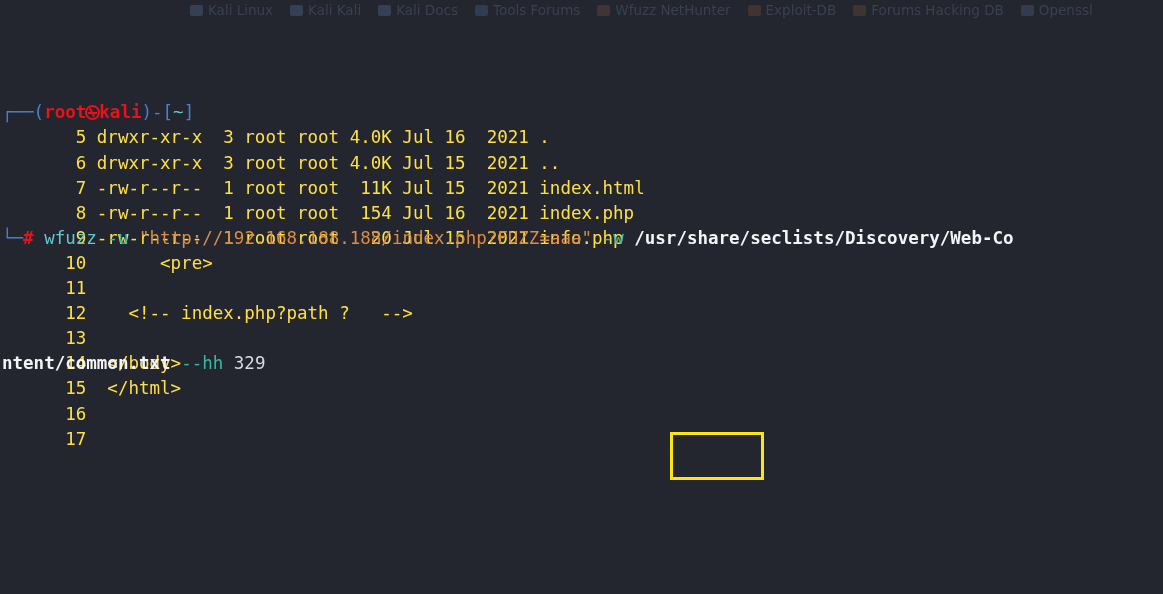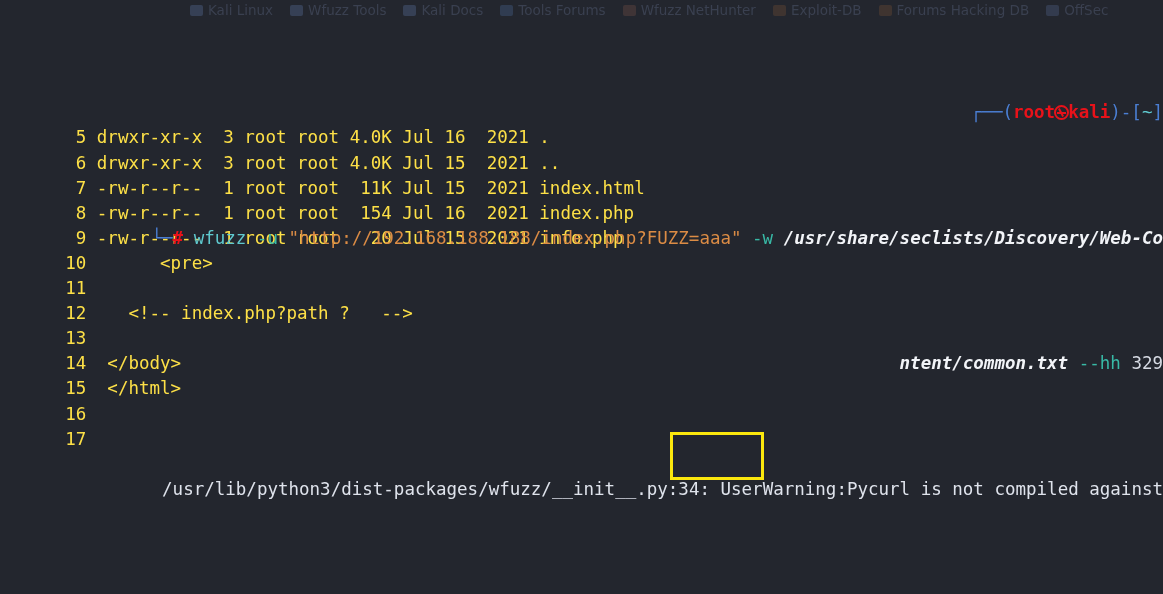--- a/index.html
+++ b/index.html
@@ -66,30 +66,29 @@
     top: 0; left: 0;
     width: 1163px;
     height: 594px;
     z-index: 3;
     font-size: 17.5px;
     line-height: 25.1px;
     color: #dfe3ec;
     white-space: pre;
     padding-left: 2px;
     box-sizing: border-box;
-    text-align: right;
   }
   .row { height: 25.1px; white-space: pre; }
 
   .c-blue   { color: #4b7fd4; }
   .c-red    { color: #e8121a; font-weight: bold; }
   .c-cyan   { color: #5fc9cf; }
   .c-teal   { color: #38b9a6; }
   .c-orange { color: #dc8c45; }
-  .c-bold   { color: #f2f4f8; font-weight: bold; font-style: italic; }
+  .c-bold   { color: #f2f4f8; font-weight: bold; }
   .c-grey   { color: #d7dbe4; }
 
   .kali-logo {
     display: inline-block;
     width: 15px; height: 15px;
     border: 2px solid #e8121a;
     border-radius: 50%;
     position: relative;
     vertical-align: -2px;
     box-sizing: border-box;
@@ -127,21 +126,21 @@
 </head>
 <body>
 
 <div id="ghost-bookmarks">
     <span class="bm">
       <span class="bmico" style="background: rgb(61, 74, 99);"></span>
       <span>Kali Linux</span>
     </span>
     <span class="bm">
       <span class="bmico" style="background: rgb(61, 74, 99);"></span>
-      <span>Wfuzz Tools</span>
+      <span>Kali Kali</span>
     </span>
     <span class="bm">
       <span class="bmico" style="background: rgb(61, 74, 99);"></span>
       <span>Kali Docs</span>
     </span>
     <span class="bm">
       <span class="bmico" style="background: rgb(53, 68, 94);"></span>
       <span>Tools Forums</span>
     </span>
     <span class="bm">
@@ -151,39 +150,38 @@
     <span class="bm">
       <span class="bmico" style="background: rgb(74, 58, 50);"></span>
       <span>Exploit-DB</span>
     </span>
     <span class="bm">
       <span class="bmico" style="background: rgb(74, 58, 50);"></span>
       <span>Forums Hacking DB</span>
     </span>
     <span class="bm">
       <span class="bmico" style="background: rgb(57, 67, 90);"></span>
-      <span>OffSec</span>
+      <span>Openssl</span>
     </span>
   </div>
 
 <div id="ghost-scrollback"><div class="row gline"> </div><div class="row gline"> </div><div class="row gline"> </div><div class="row gline"> </div><div class="row gline"> </div><div class="row gline">       5 drwxr-xr-x  3 root root 4.0K Jul 16  2021 .</div><div class="row gline">       6 drwxr-xr-x  3 root root 4.0K Jul 15  2021 ..</div><div class="row gline">       7 -rw-r--r--  1 root root  11K Jul 15  2021 index.html</div><div class="row gline">       8 -rw-r--r--  1 root root  154 Jul 16  2021 index.php</div><div class="row gline">       9 -rw-r--r--  1 root root   20 Jul 15  2021 info.php</div><div class="row gline">      10       &lt;pre&gt;</div><div class="row gline">      11</div><div class="row gline">      12    &lt;!-- index.php?path ?   --&gt;</div><div class="row gline">      13</div><div class="row gline">      14  &lt;/body&gt;</div><div class="row gline">      15  &lt;/html&gt;</div><div class="row gline">      16</div><div class="row gline">      17</div><div class="row gline"> </div><div class="row gline"> </div><div class="row gline"> </div><div class="row gline"> </div><div class="row gline"> </div></div>
 
 <div id="terminal">
 
   
   <div class="row"><span class="c-blue">┌──(</span><span class="c-red">root</span><span class="kali-logo"></span><span class="c-red">kali</span><span class="c-blue">)-[</span><span class="c-cyan">~</span><span class="c-blue">]</span></div>
 
   
   <div class="row"><span class="c-blue">└─</span><span class="c-red">#</span><span> </span><span class="c-cyan">wfuzz</span><span> </span><span class="c-teal">-u</span><span> </span><span class="c-orange">"http://192.168.188.188/index.php?FUZZ=aaa"</span><span> </span><span class="c-teal">-w</span><span> </span><span class="c-bold">/usr/share/seclists/Discovery/Web-Co</span></div>
 
   
   <div class="row"><span class="c-bold">ntent/common.txt</span><span> </span><span class="c-teal">--hh</span><span> </span><span class="c-grey">329</span></div>
 
   
-  <div class="row"> /usr/lib/python3/dist-packages/wfuzz/__init__.py:34: UserWarning:Pycurl is not compiled against</div>
   
 
   
   
   
   
 
   
   
   

